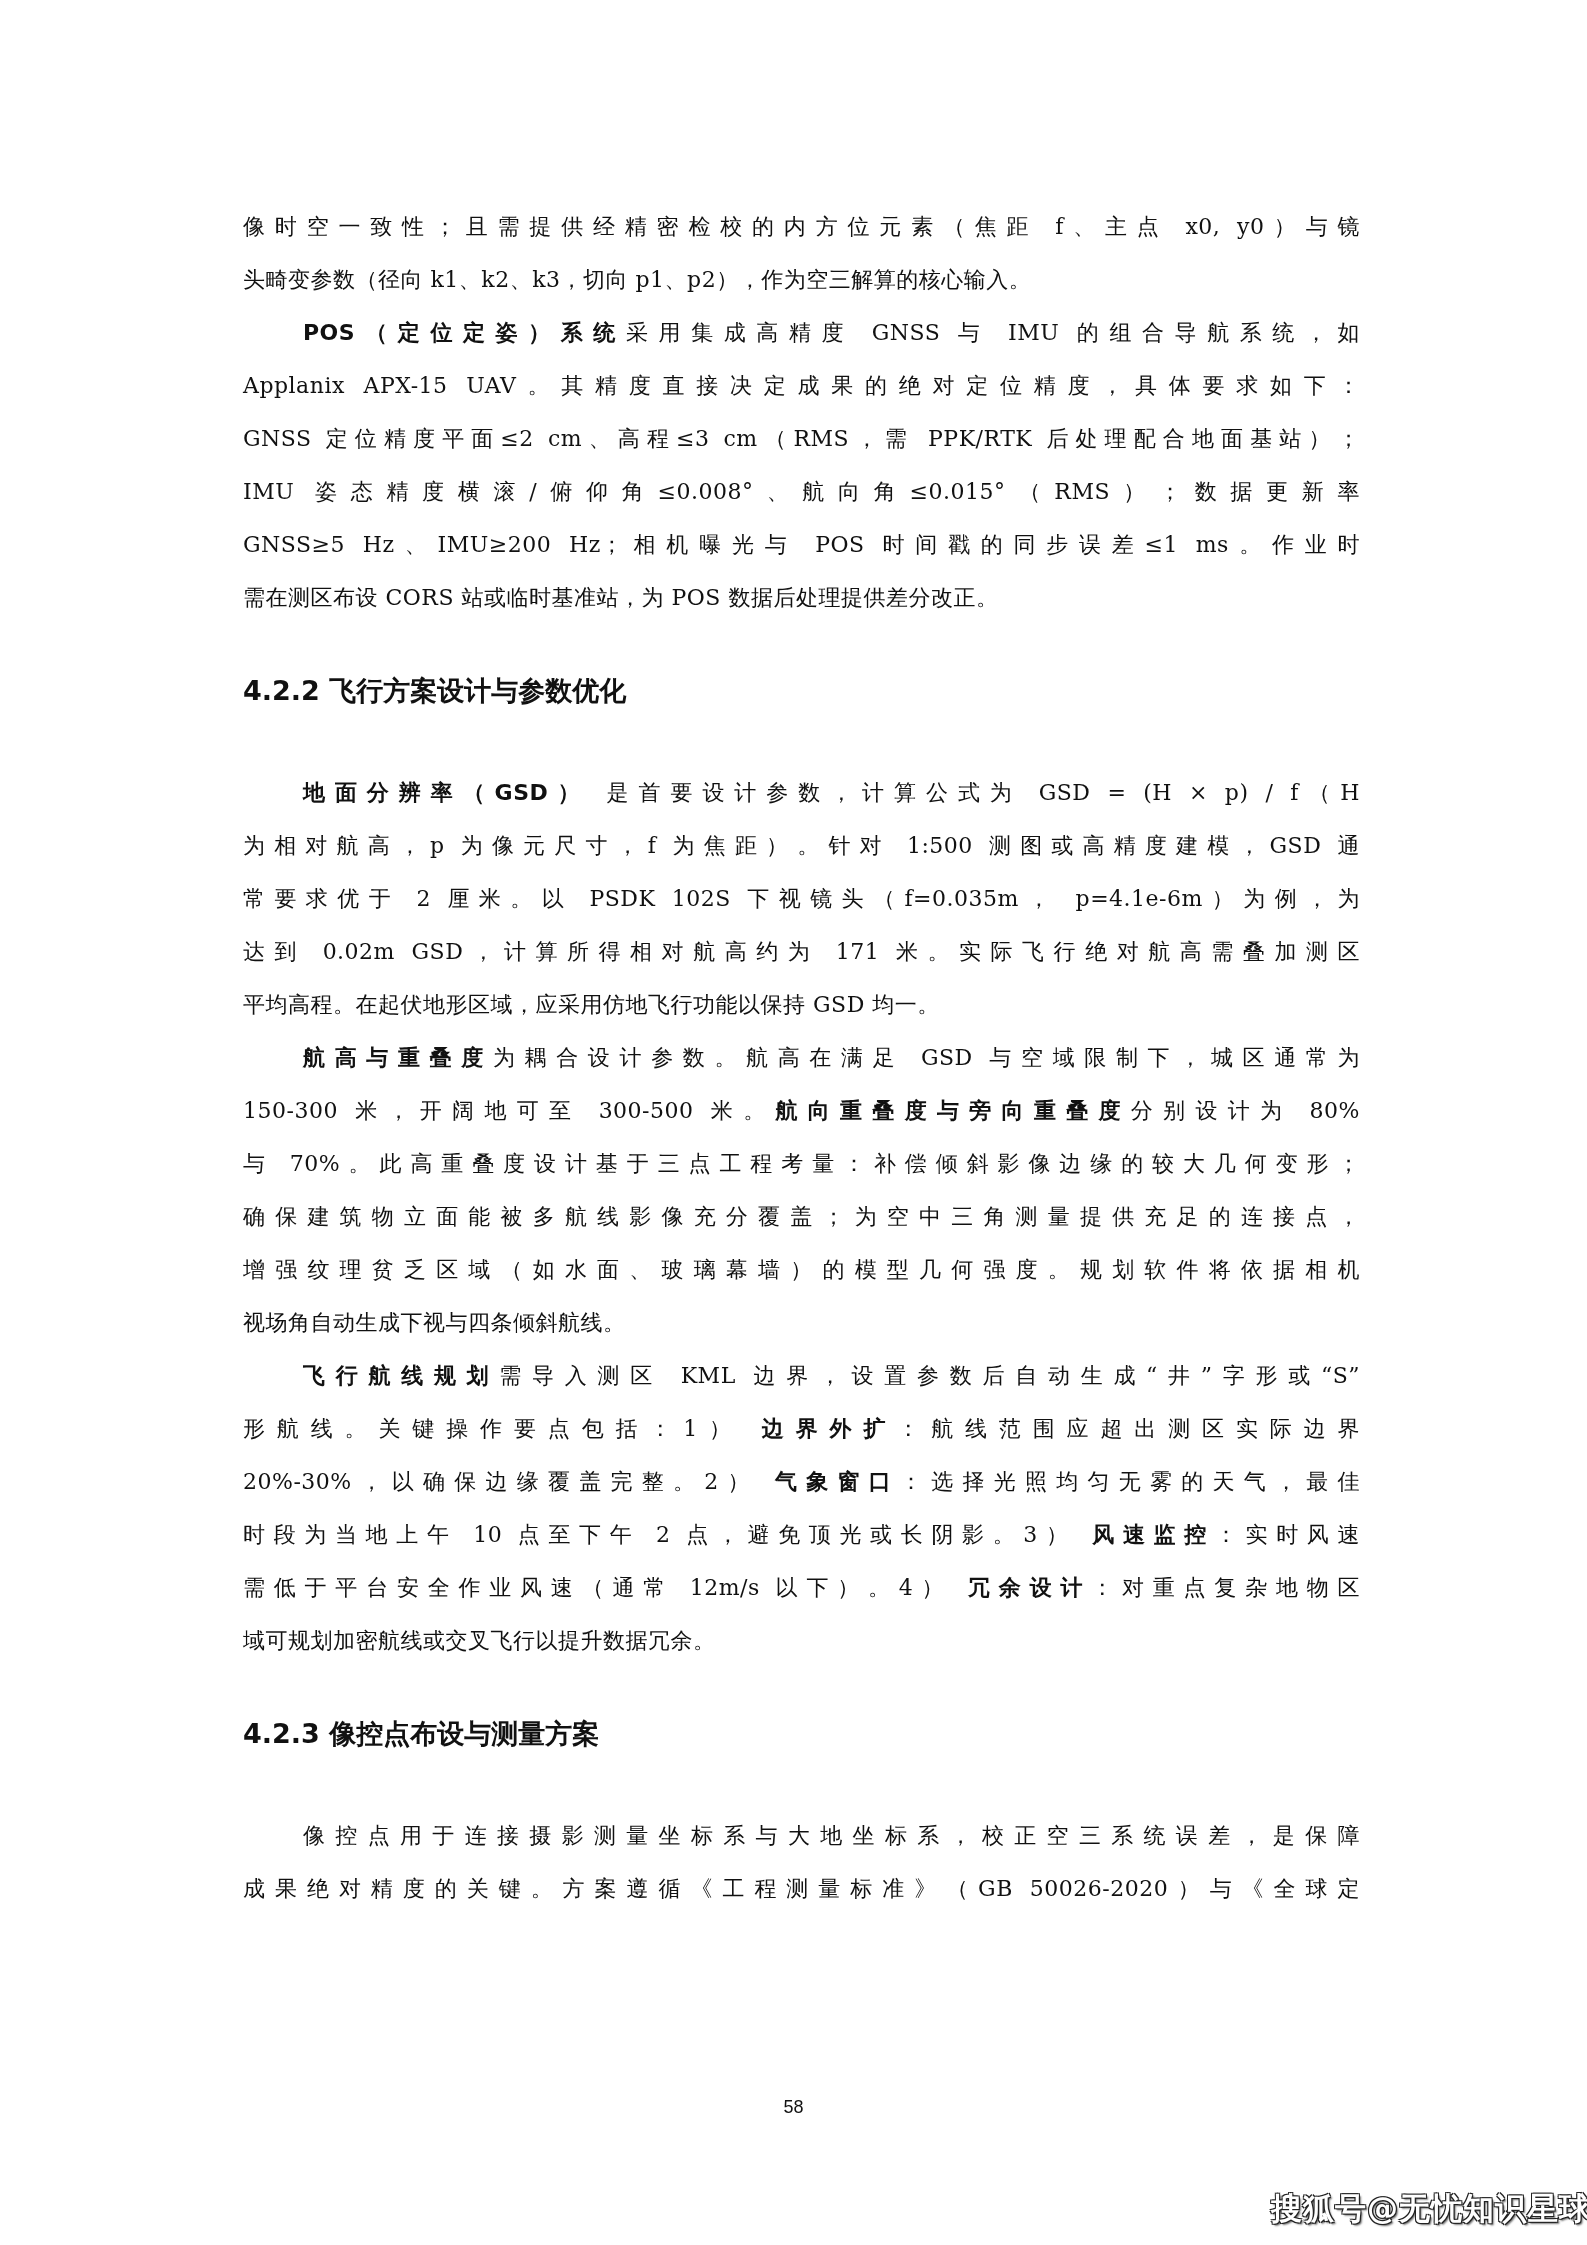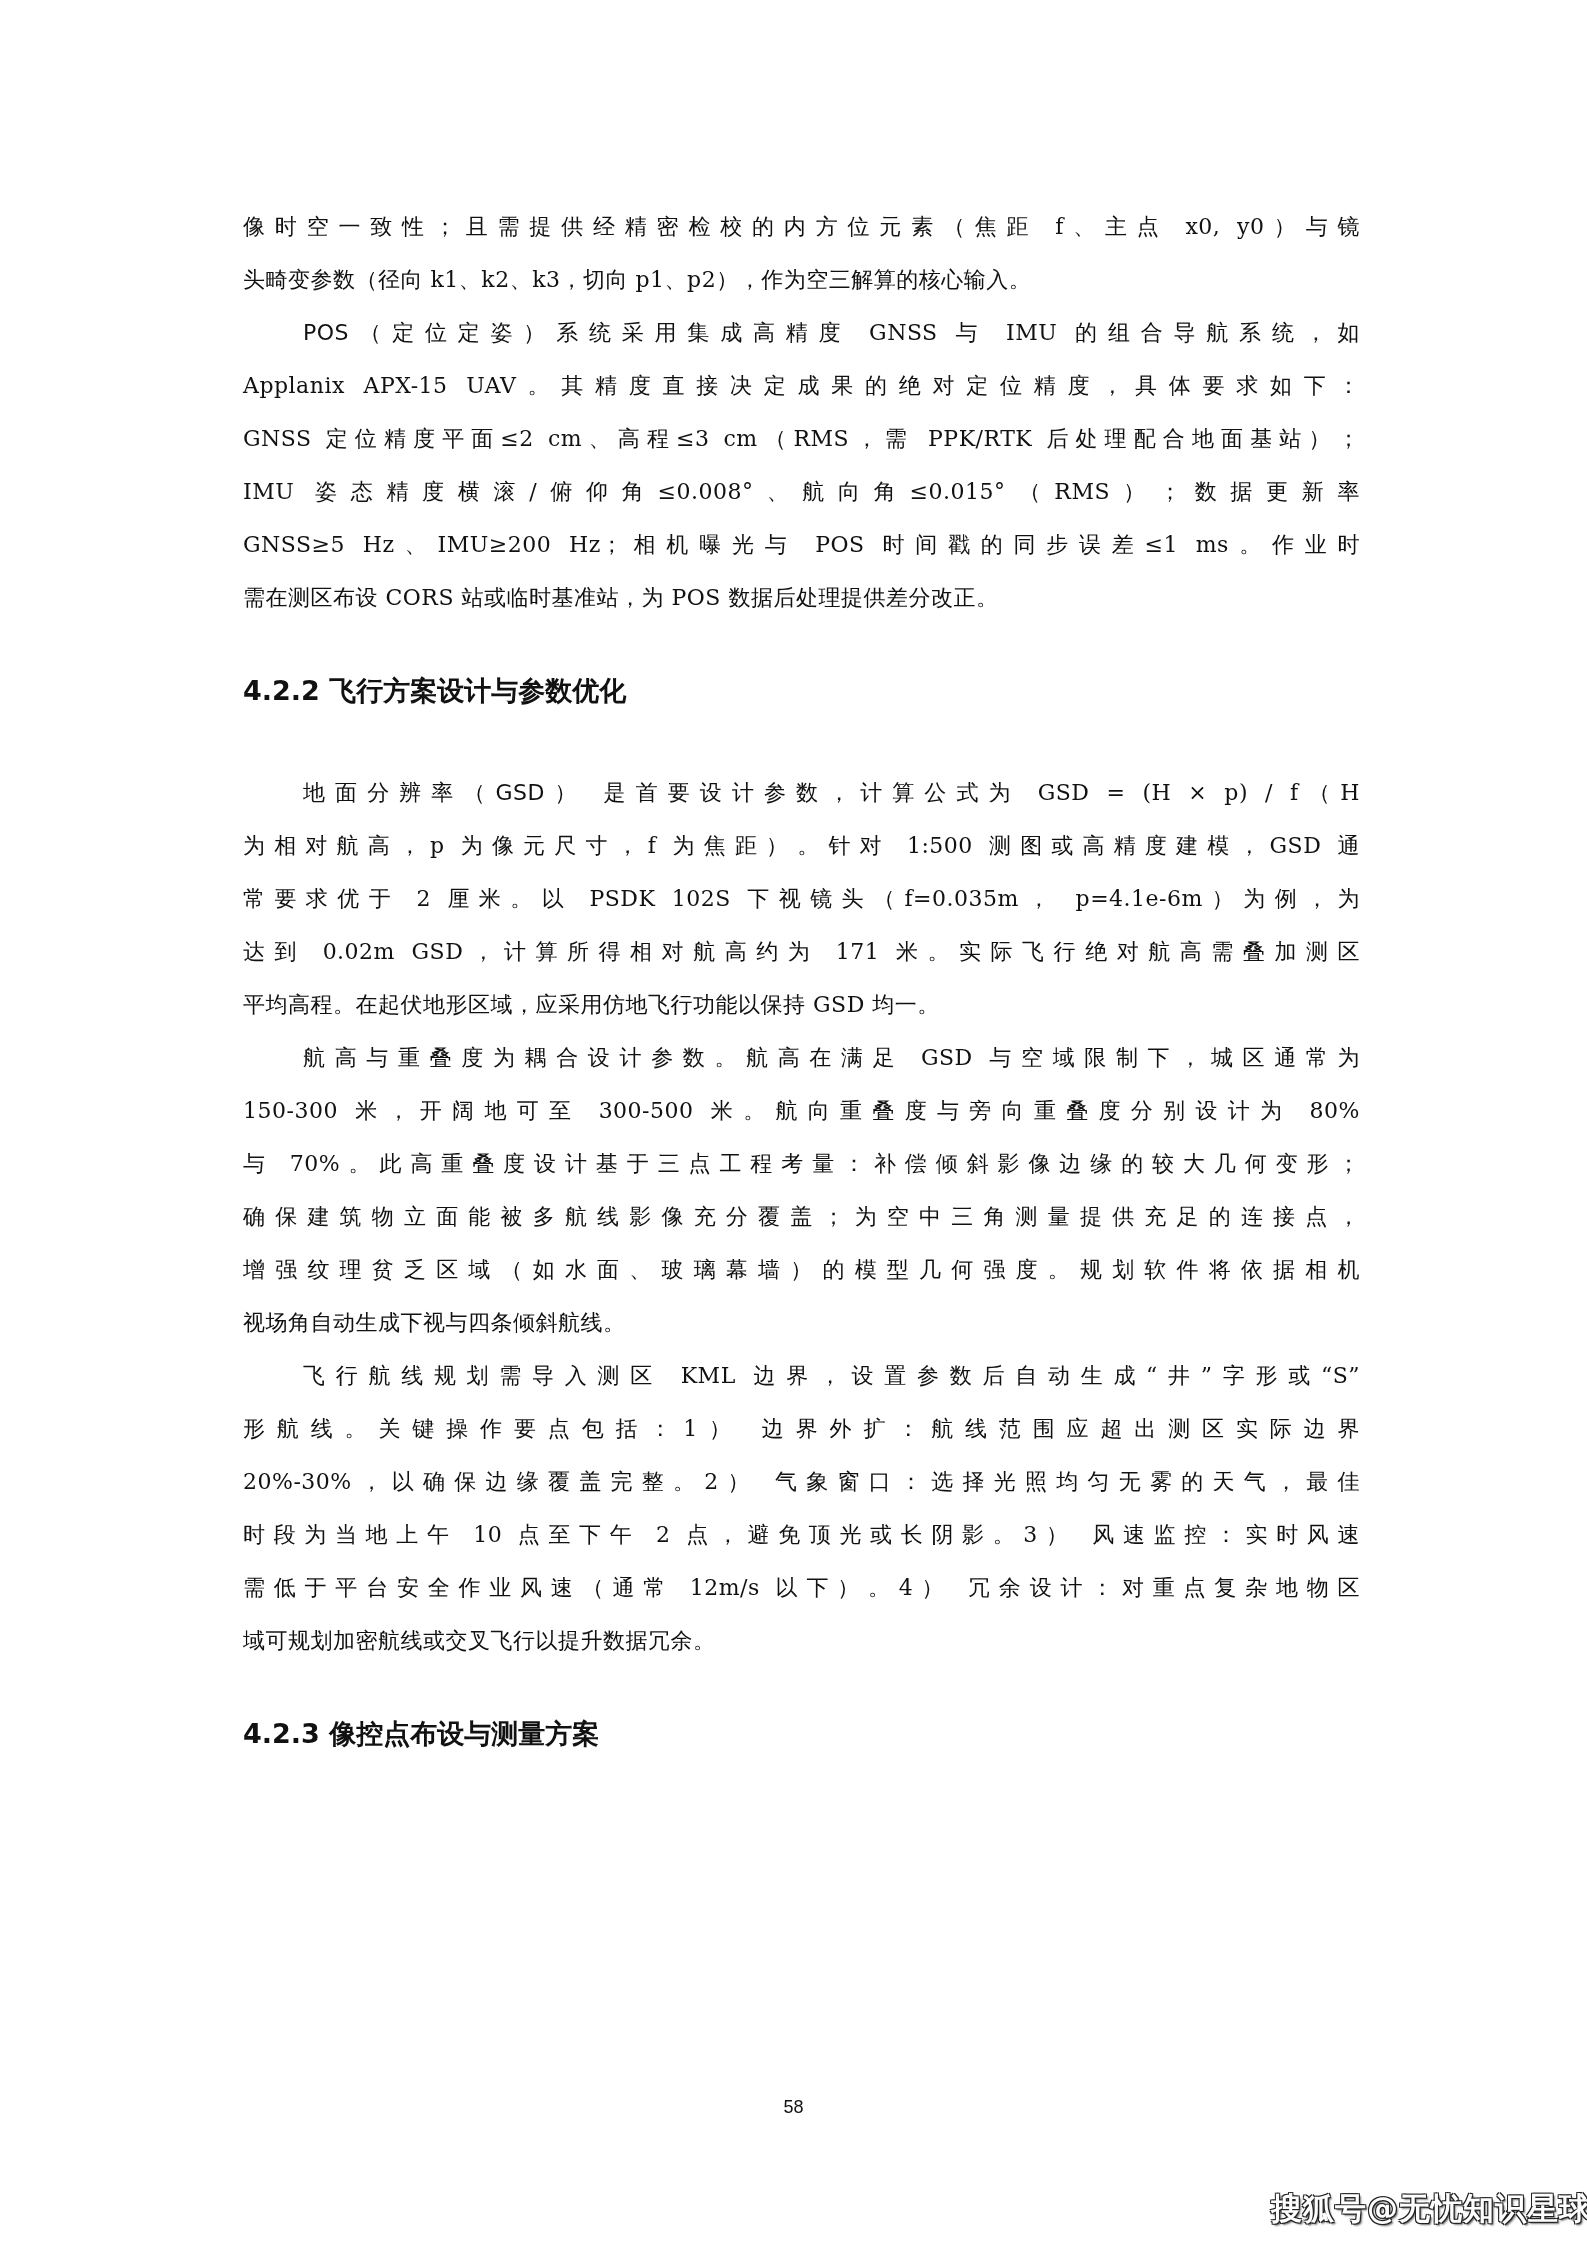--- a/index.html
+++ b/index.html
@@ -32,21 +32,21 @@
     letter-spacing: 0.5px;
   }
   .line.last {
     text-align-last: left;
   }
   .line.indent {
     padding-left: 60px;
   }
   b {
     font-family: "DejaVu Sans", "Liberation Sans", sans-serif;
-    font-weight: normal;
+    font-weight: bold;
   }
   .heading {
     display: block;
     font-family: "DejaVu Sans", "Liberation Sans", sans-serif;
     font-weight: bold;
     font-size: 27px;
     height: 60px;
     line-height: 60px;
     white-space: nowrap;
   }
@@ -115,16 +115,20 @@
       <span class="line indent"><b>飞行航线规划</b><span>需导入测区 KML 边界，设置参数后自动生成“井”字形或“S”</span></span>
       <span class="line"><span>形航线。关键操作要点包括：1） </span><b>边界外扩</b><span>：航线范围应超出测区实际边界</span></span>
       <span class="line"><span>20%-30%，以确保边缘覆盖完整。2） </span><b>气象窗口</b><span>：选择光照均匀无雾的天气，最佳</span></span>
       <span class="line"><span>时段为当地上午 10 点至下午 2 点，避免顶光或长阴影。3） </span><b>风速监控</b><span>：实时风速</span></span>
       <span class="line"><span>需低于平台安全作业风速（通常 12m/s 以下）。4） </span><b>冗余设计</b><span>：对重点复杂地物区</span></span>
       <span class="line last"><span>域可规划加密航线或交叉飞行以提升数据冗余。</span></span>
     </div>
     <div class="gap-before-heading"></div>
     <div class="heading">4.2.3 像控点布设与测量方案</div>
     <div class="gap-after-heading"></div>
+    <div>
+      <span class="line indent"><span>像控点用于连接摄影测量坐标系与大地坐标系，校正空三系统误差，是保障</span></span>
+      <span class="line"><span>成果绝对精度的关键。方案遵循《工程测量标准》（GB 50026-2020）与《全球定</span></span>
+    </div>
   </div>
 
 <div class="page-number">58</div>
 <div class="watermark">搜狐号@无忧知识星球</div>
 
 </body></html>

